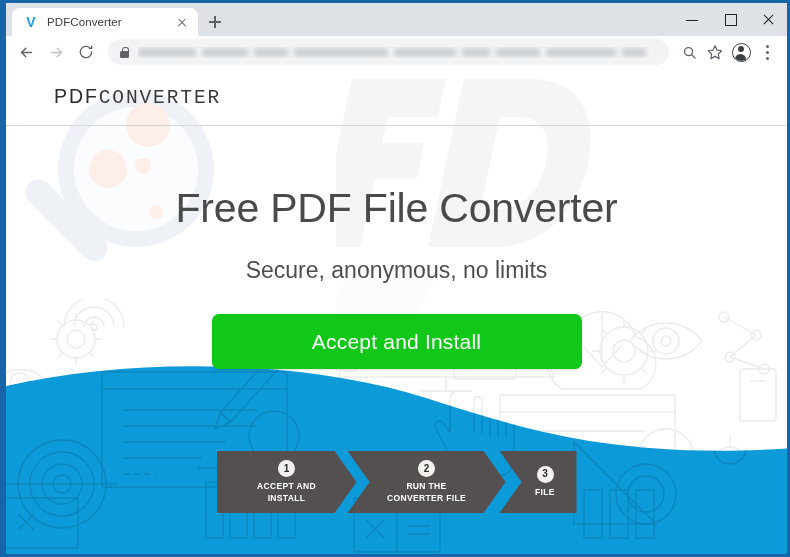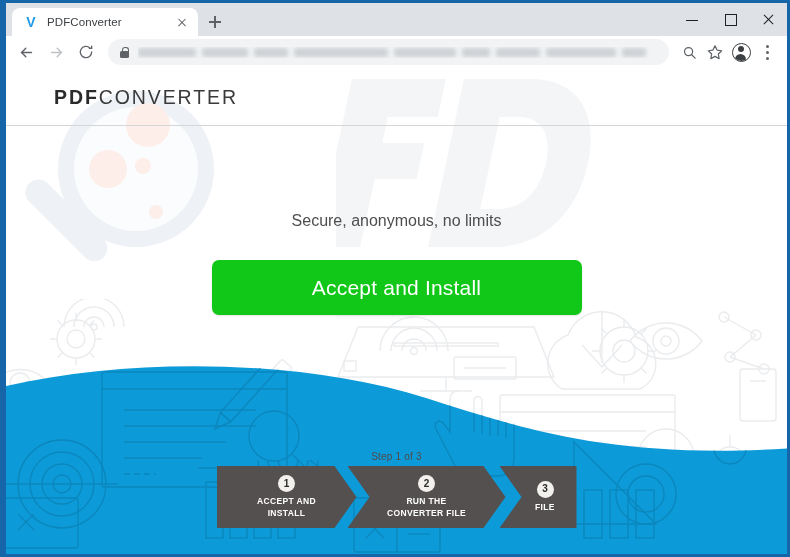--- a/index.html
+++ b/index.html
@@ -311,42 +311,42 @@
     padding-left: 48px;
     z-index: 5;
   }
 
   .logo {
     font-size: 19.5px;
     letter-spacing: 1.9px;
     color: #2b2b2b;
     white-space: nowrap;
   }
-  .logo .b { font-weight: bold; text-align: right; }
-  .logo .l { font-weight: 300; color: #3a3a3a; }
+  .logo .b { font-weight: normal; text-align: right; }
+  .logo .l { font-weight: 300; color: #3a3a3a; font-family: Liberation Mono, monospace; }
 
   
   .hero {
     position: relative;
     z-index: 5;
     text-align: center;
     padding-top: 60px;
   }
 
   .headline {
     font-size: 41px;
     font-weight: 400;
     color: #4a4a4a;
     letter-spacing: -.2px;
     line-height: 1.1;
   }
 
   .subhead {
     margin-top: 26px;
-    font-size: 16px;
+    font-size: 23px;
     color: #4e4e4e;
     font-weight: 400;
   }
 
   .cta {
     display: block;
     margin: 30px auto 0;
     width: 370px;
     height: 55px;
     background: #11c717;
@@ -817,26 +817,26 @@
       </g>
     </svg>
 
     <div class="site-header">
       <div class="logo">
         <span class="b">PDF</span><span class="l">CONVERTER</span>
       </div>
     </div>
 
     <div class="hero">
+      <h1 class="headline">Free PDF File Converter</h1>
       <p class="subhead">Secure, anonymous, no limits</p>
       <button class="cta">Accept and Install</button>
     </div>
 
     <div class="steps-wrap">
-      <div class="step-label">Step 1 of 3</div>
 
       <div class="steps">
         <div class="chev s1">
           <span class="num">1</span>
           <span class="txt">ACCEPT AND
 INSTALL</span>
         </div>
         <div class="chev s2">
           <span class="num">2</span>
           <span class="txt">RUN THE

